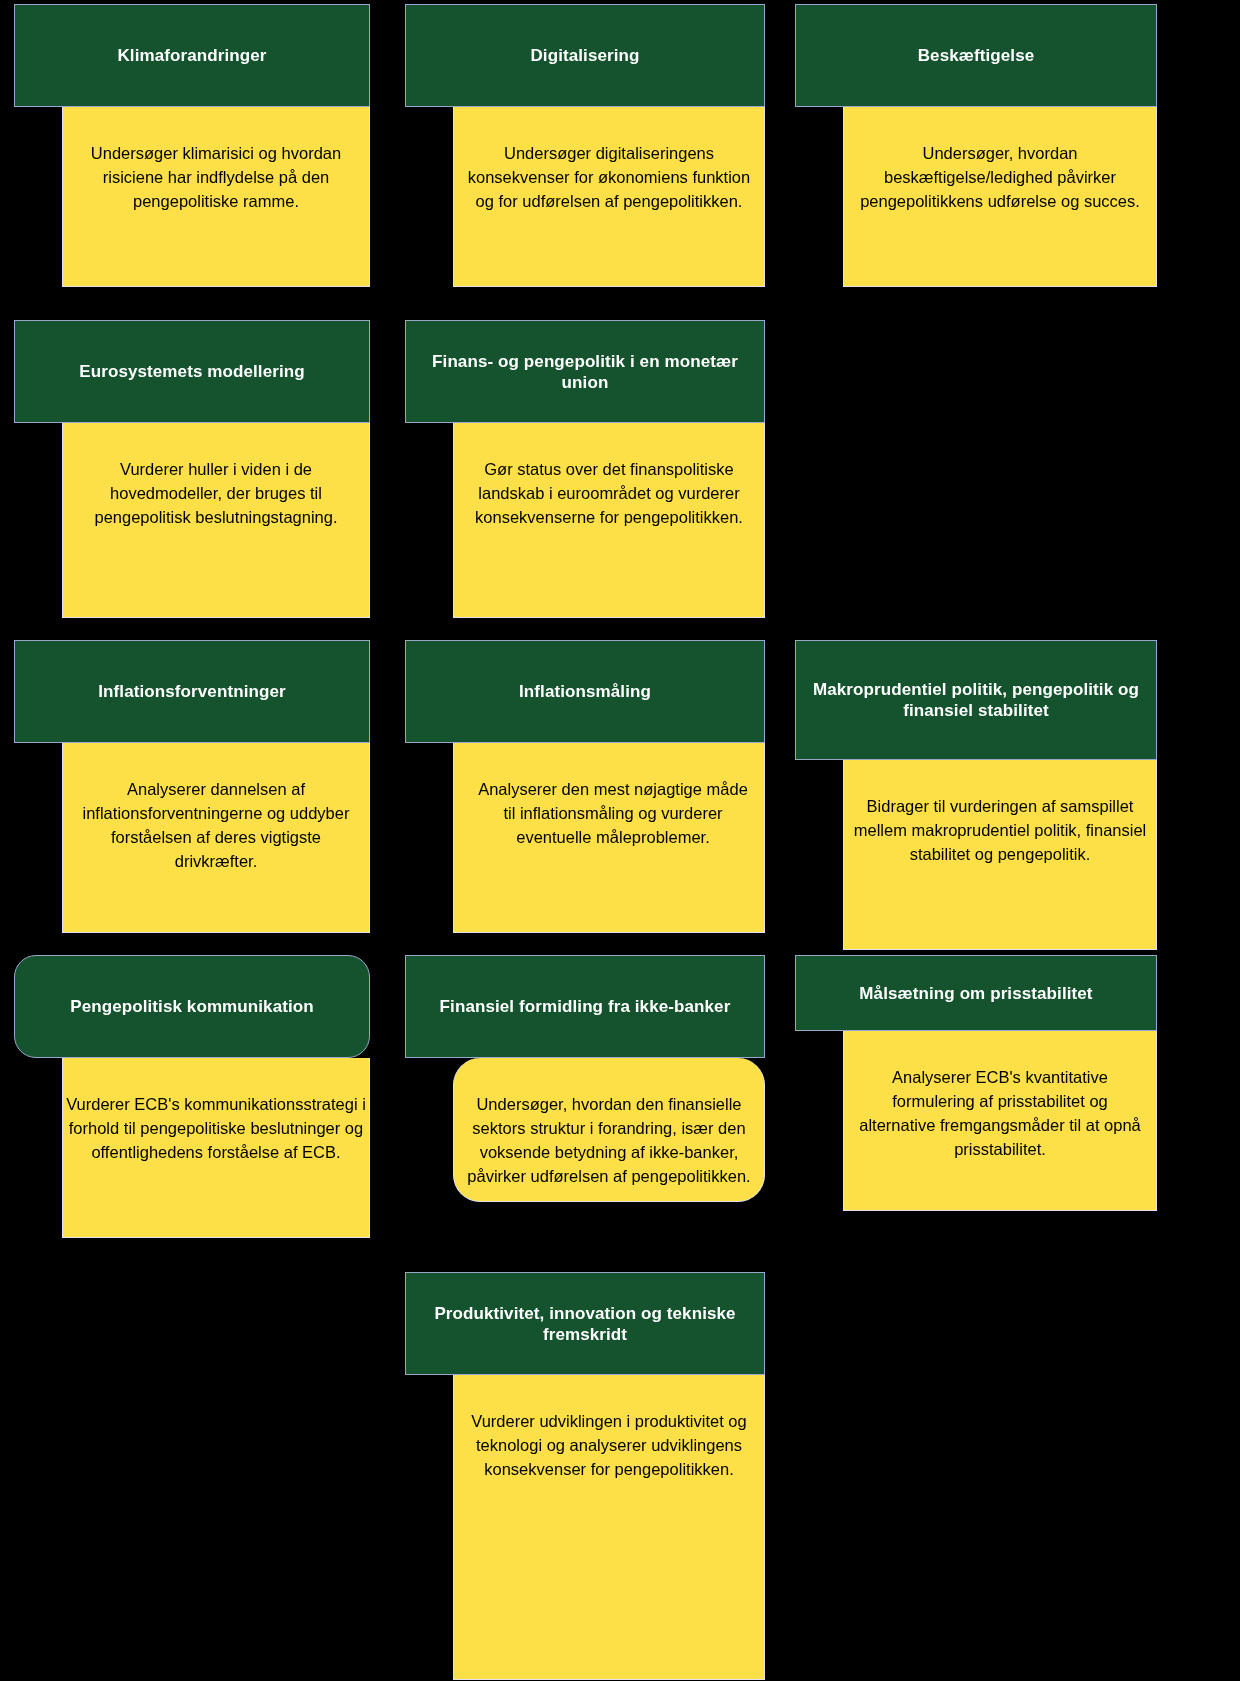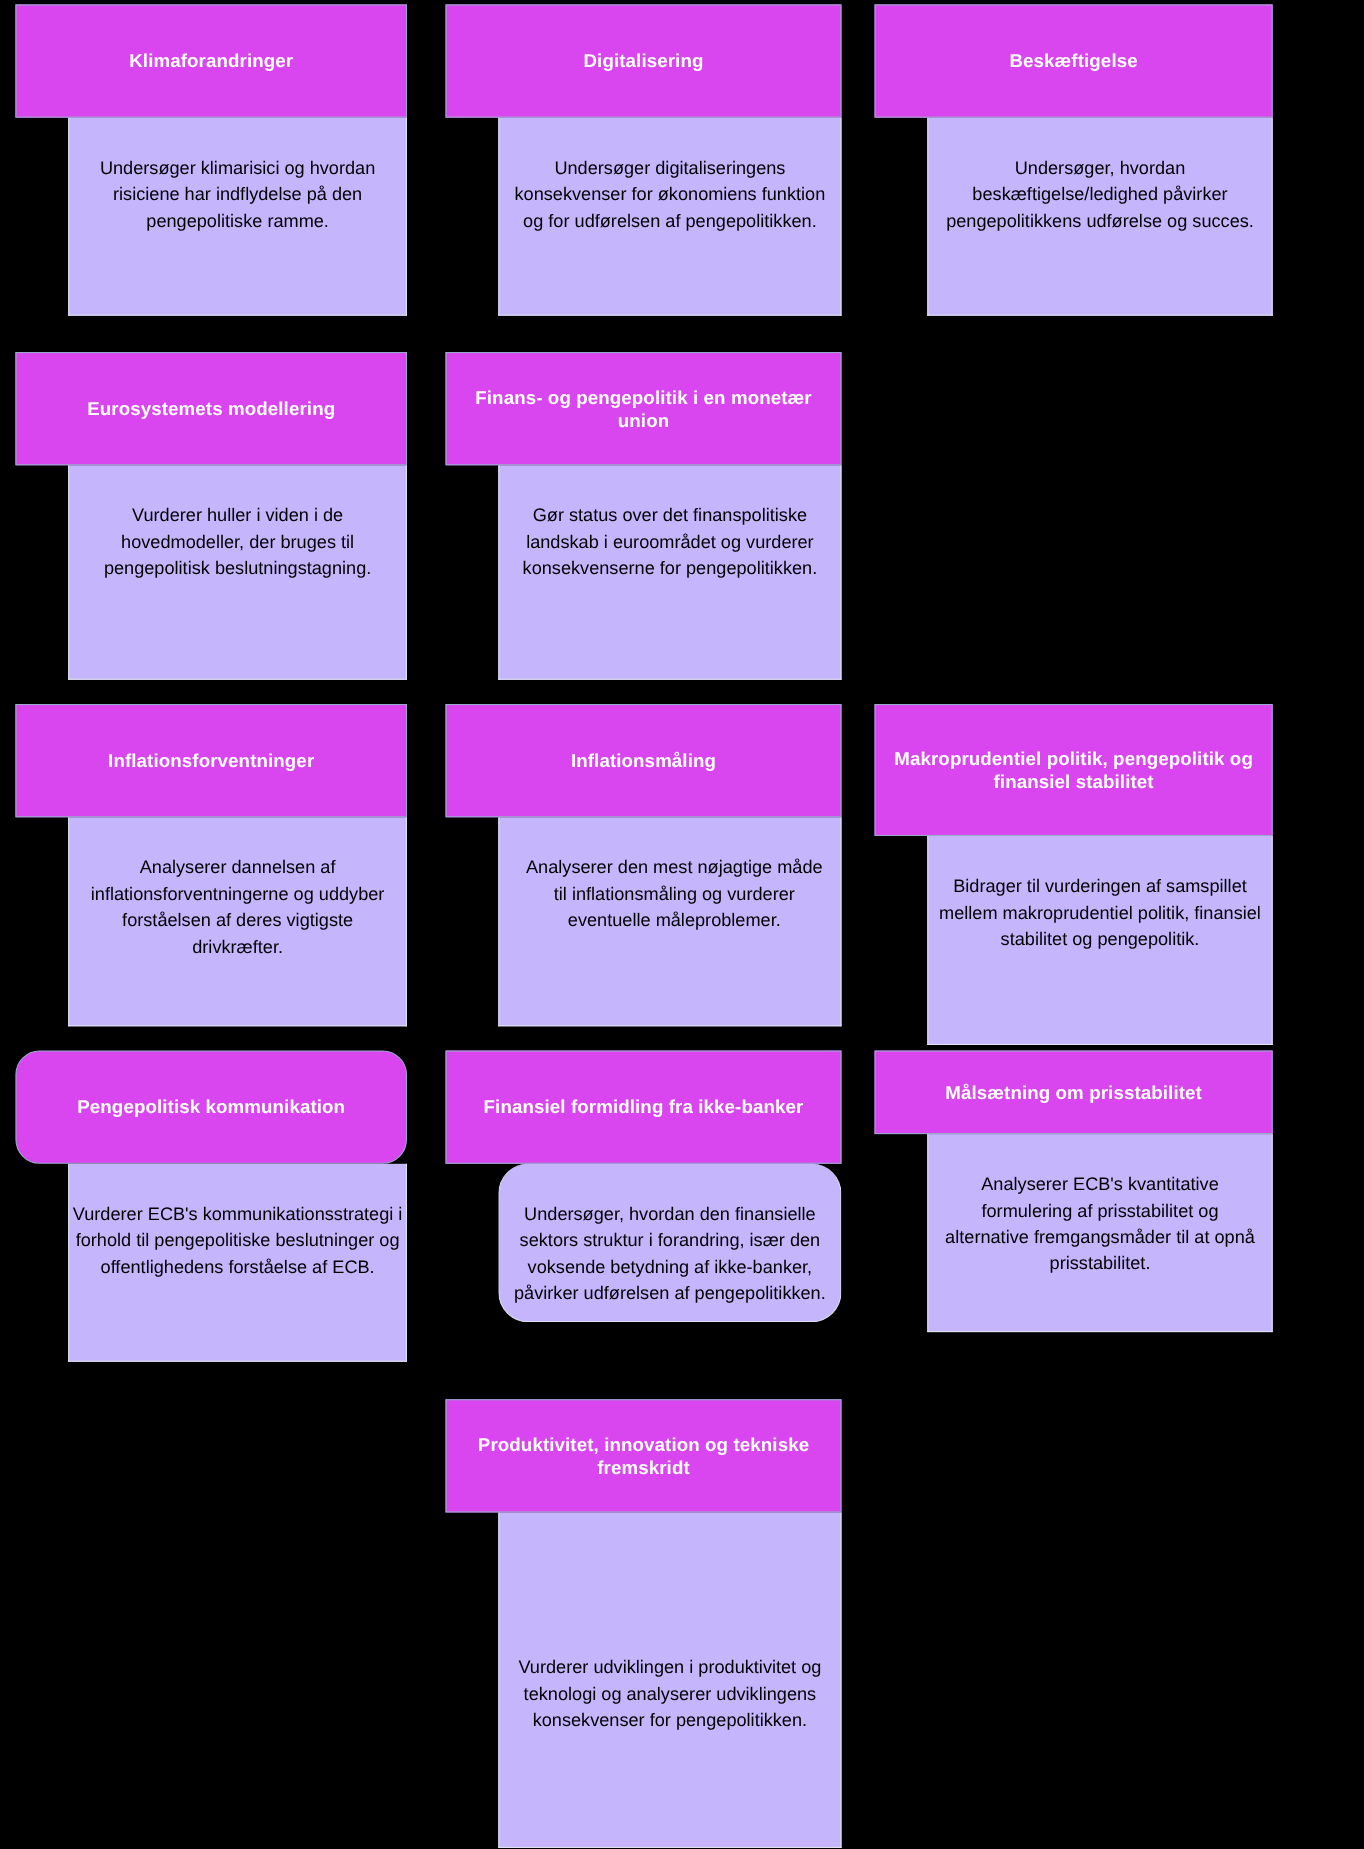--- a/index.html
+++ b/index.html
@@ -19,36 +19,36 @@
     width: 1240px;
     height: 1681px;
     background: #000000;
   }
   .card {
     position: absolute;
     box-sizing: border-box;
   }
   .card-header {
     box-sizing: border-box;
-    background: #d946ef;
+    background: #14532d;
     border: 1px solid #9aa7cc;
     color: #ffffff;
     font-weight: bold;
     font-size: 17px;
     line-height: 21px;
     text-align: center;
     display: flex;
     align-items: center;
     justify-content: center;
     padding: 4px 6px;
     letter-spacing: 0.1px;
   }
   .card-body {
     box-sizing: border-box;
-    background: #c4b5fd;
+    background: #fde047;
     border: 1px solid #dfe2ee;
     border-top: none;
     color: #000000;
     font-size: 16.5px;
     line-height: 24px;
     text-align: center;
     display: flex;
     align-items: flex-start;
     justify-content: center;
     padding: 34px 8px 8px 8px;
@@ -168,18 +168,18 @@
       </div>
     <div class="card-body" style="height:180px;">
         <span>Analyserer ECB's kvantitative formulering af prisstabilitet og alternative fremgangsmåder til at opnå prisstabilitet.</span>
       </div>
   </div>
 
   <div class="card col-2" style="top:1272px;">
     <div class="card-header" style="height:103px;">
         <span>Produktivitet, innovation og tekniske fremskridt</span>
       </div>
-    <div class="card-body" style="height:305px;align-items:center;">
+    <div class="card-body" style="height:305px;">
         <span>Vurderer udviklingen i produktivitet og teknologi og analyserer udviklingens konsekvenser for pengepolitikken.</span>
       </div>
   </div>
 
 </div>
 
 </body></html>

